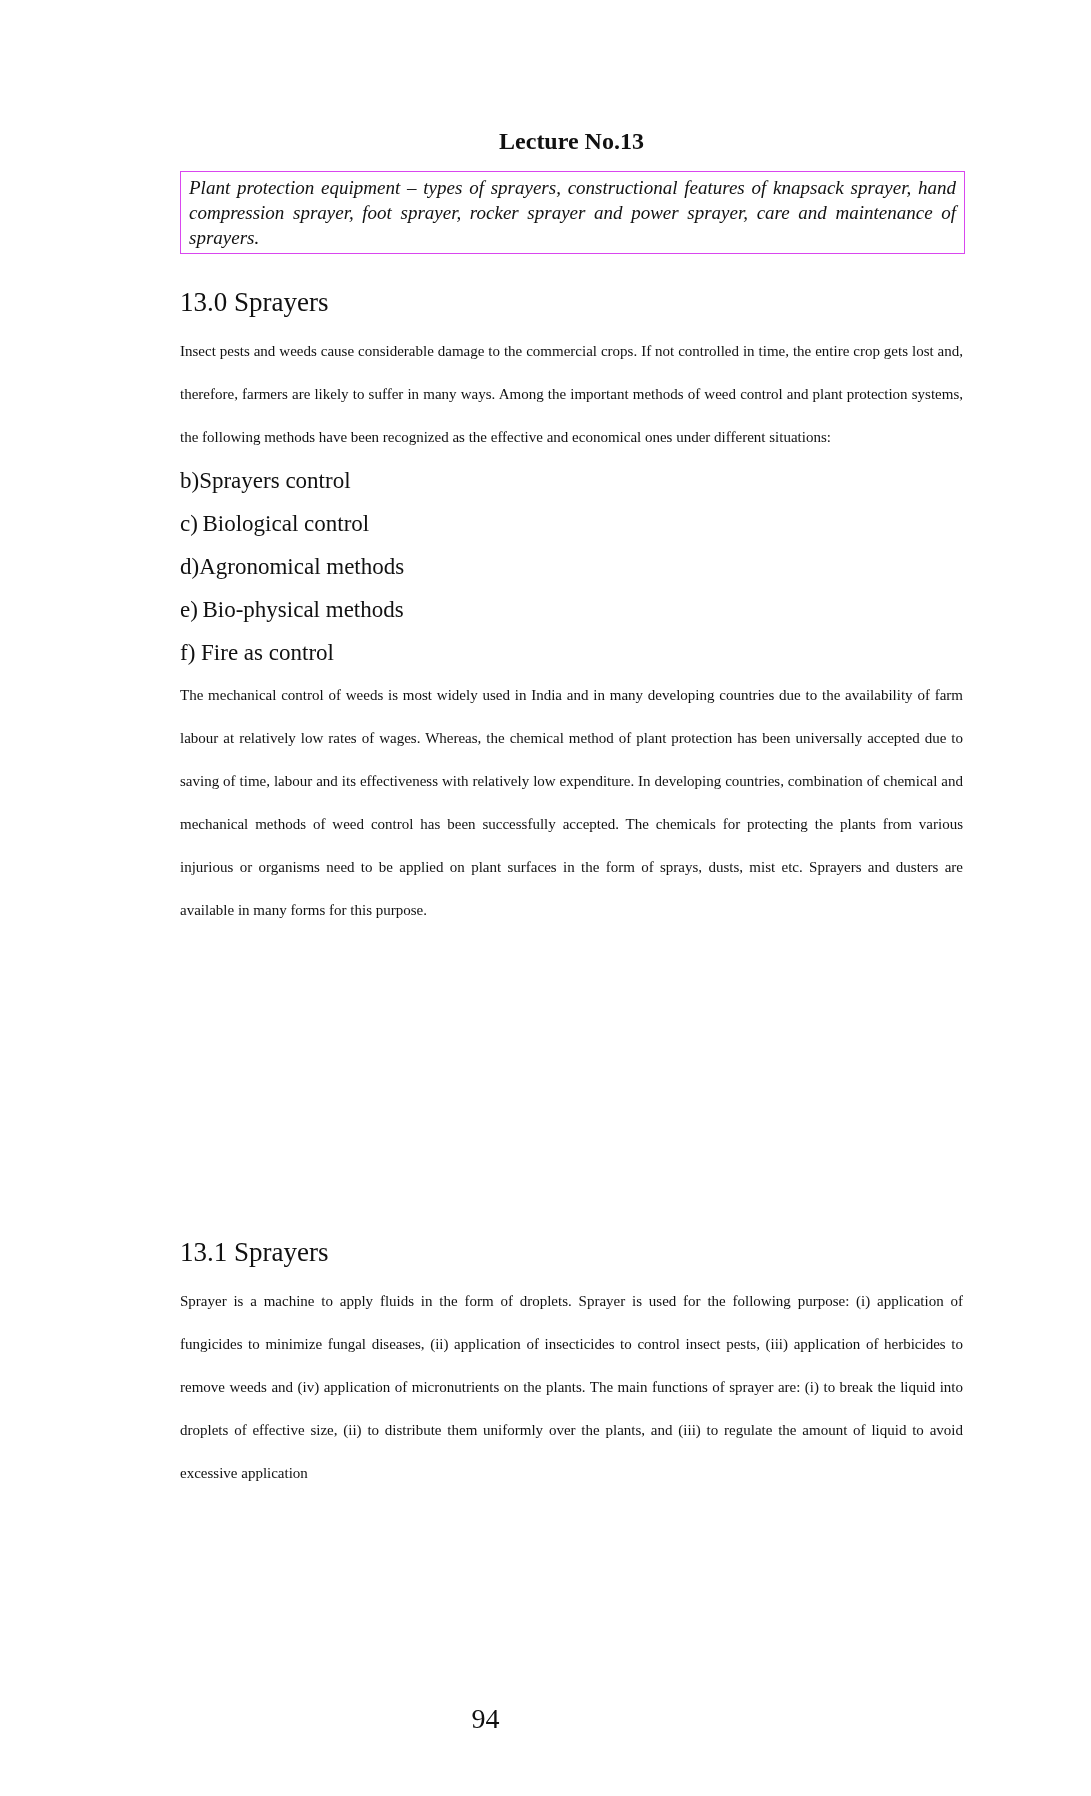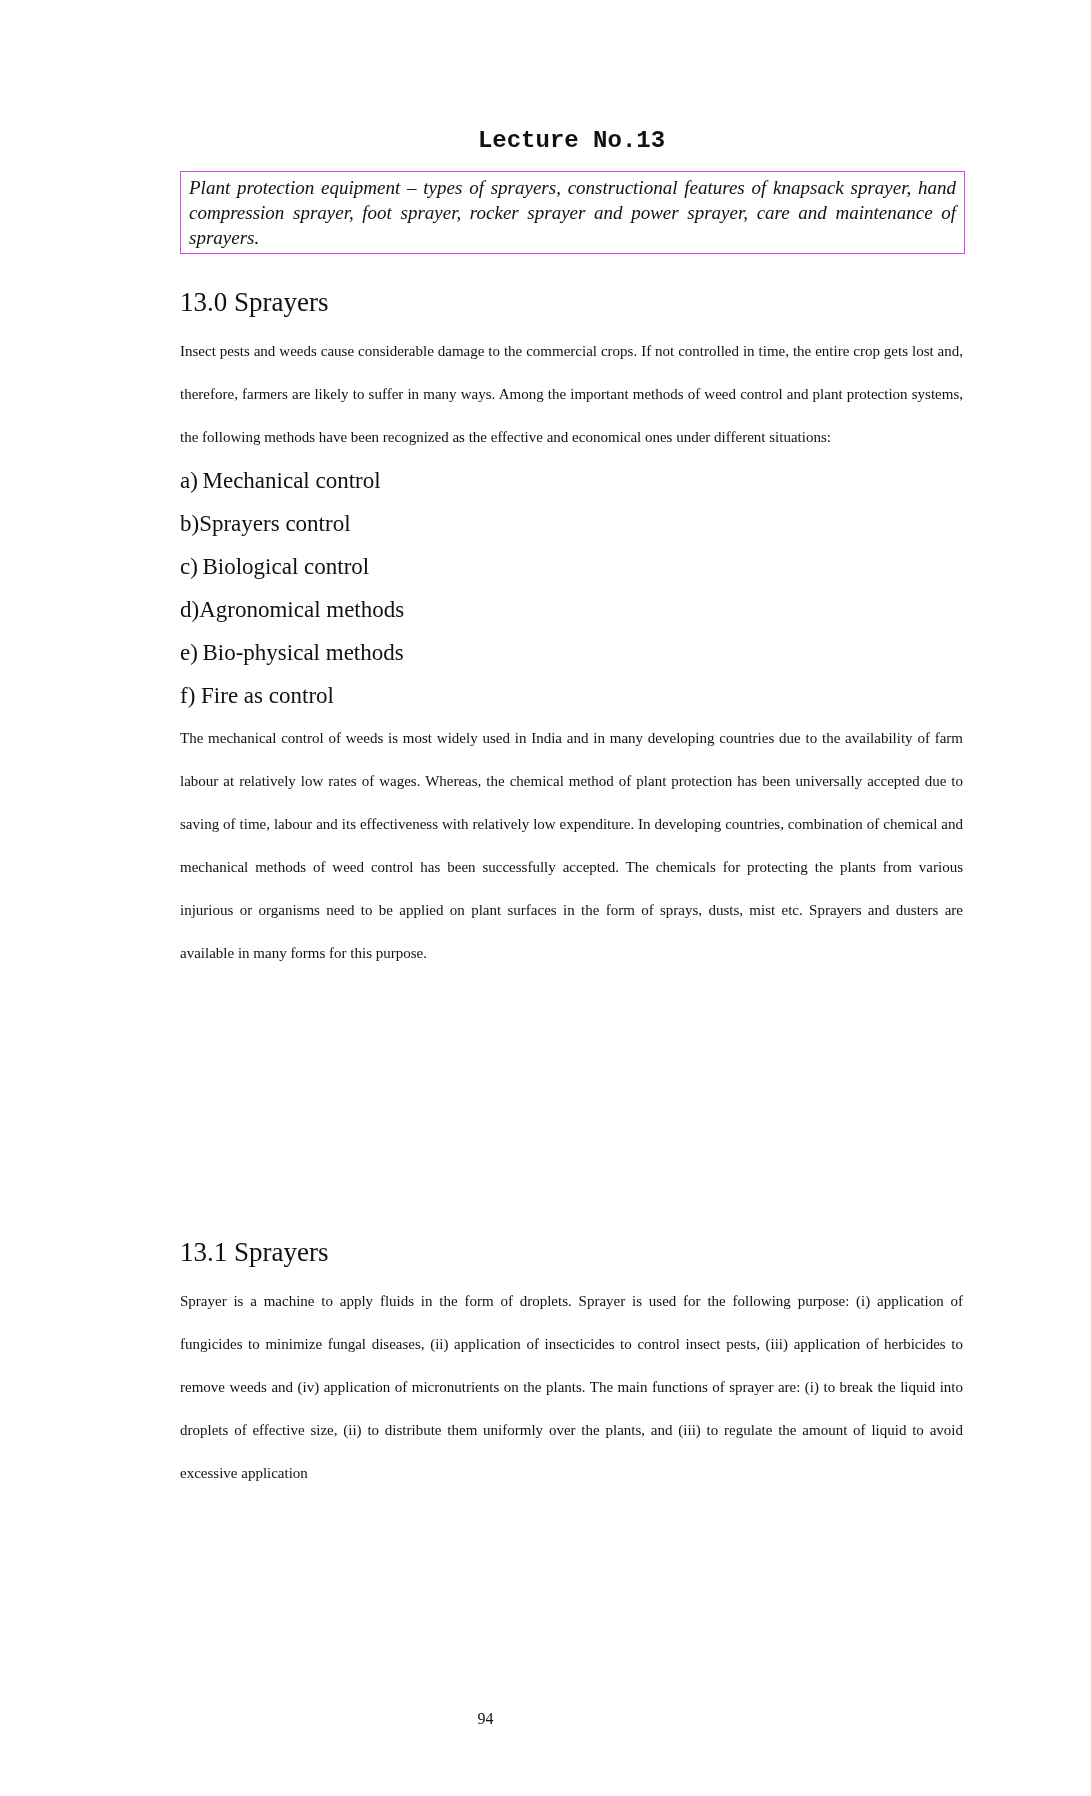--- a/index.html
+++ b/index.html
@@ -3,53 +3,52 @@
   <meta charset="utf-8">
   <style>
     html, body { margin: 0; padding: 0; background: #ffffff; }
     body {
       width: 1091px; height: 1796px; position: relative; overflow: hidden;
       font-family: "Liberation Serif", "DejaVu Serif", serif; color: #111111;
     }
     .page { position: absolute; left: 180px; width: 783px; top: 0; }
     .lecture-title {
       position: absolute; top: 126px; left: 0; width: 783px; text-align: center;
-      font-weight: bold; font-size: 24px; line-height: 30px; font-family: Liberation Mono, monospace;
+      font-weight: bold; font-size: 24px; line-height: 30px;
     }
     .topic-box {
       position: absolute; top: 171px; left: 0; width: 767px;
       border: 1px solid #d946ef; padding: 3px 8px 3px 8px;
       font-style: italic; font-size: 19px; line-height: 25px; text-align: justify;
     }
     .section { position: absolute; left: 0; width: 783px; }
     .section-heading {
       font-weight: normal; font-size: 27px; line-height: 30px; margin: 0 0 13px 0;
     }
     .body-text {
       font-size: 15px; line-height: 43px; text-align: justify; margin: 0;
     }
     .list { list-style: none; margin: 0; padding: 0; }
     .list li { font-size: 23px; line-height: 43px; }
     .page-number {
       position: absolute; top: 1707px; left: 0; width: 971px; text-align: center;
-      font-size: 16px; line-height: 24px;
+      font-size: 28px; line-height: 24px;
     }
   </style>
 </head>
 <body>
 
 <div class="page">
   <div class="lecture-title">Lecture No.13</div>
   <div class="topic-box">Plant protection equipment – types of sprayers, constructional features of knapsack sprayer, hand compression sprayer, foot sprayer, rocker sprayer and power sprayer, care and maintenance of sprayers.</div>
 
   <div class="section" style="top:287px;">
     <h2 class="section-heading">13.0 Sprayers</h2>
     <p class="body-text">Insect pests and weeds cause considerable damage to the commercial crops. If not controlled in time, the entire crop gets lost and, therefore, farmers are likely to suffer in many ways. Among the important methods of weed control and plant protection systems, the following methods have been recognized as the effective and economical ones under different situations:</p>
     <ul class="list">
-      <li>a) Mechanical control</li>
       <li>b)Sprayers control</li>
       <li>c) Biological control</li>
       <li>d)Agronomical methods</li>
       <li>e) Bio-physical methods</li>
       <li>f) Fire as control</li>
     </ul>
     <p class="body-text">The mechanical control of weeds is most widely used in India and in many developing countries due to the availability of farm labour at relatively low rates of wages. Whereas, the chemical method of plant protection has been universally accepted due to saving of time, labour and its effectiveness with relatively low expenditure. In developing countries, combination of chemical and mechanical methods of weed control has been successfully accepted. The chemicals for protecting the plants from various injurious or organisms need to be applied on plant surfaces in the form of sprays, dusts, mist etc. Sprayers and dusters are available in many forms for this purpose.</p>
   </div>
 
   <div class="section" style="top:1237px;">

